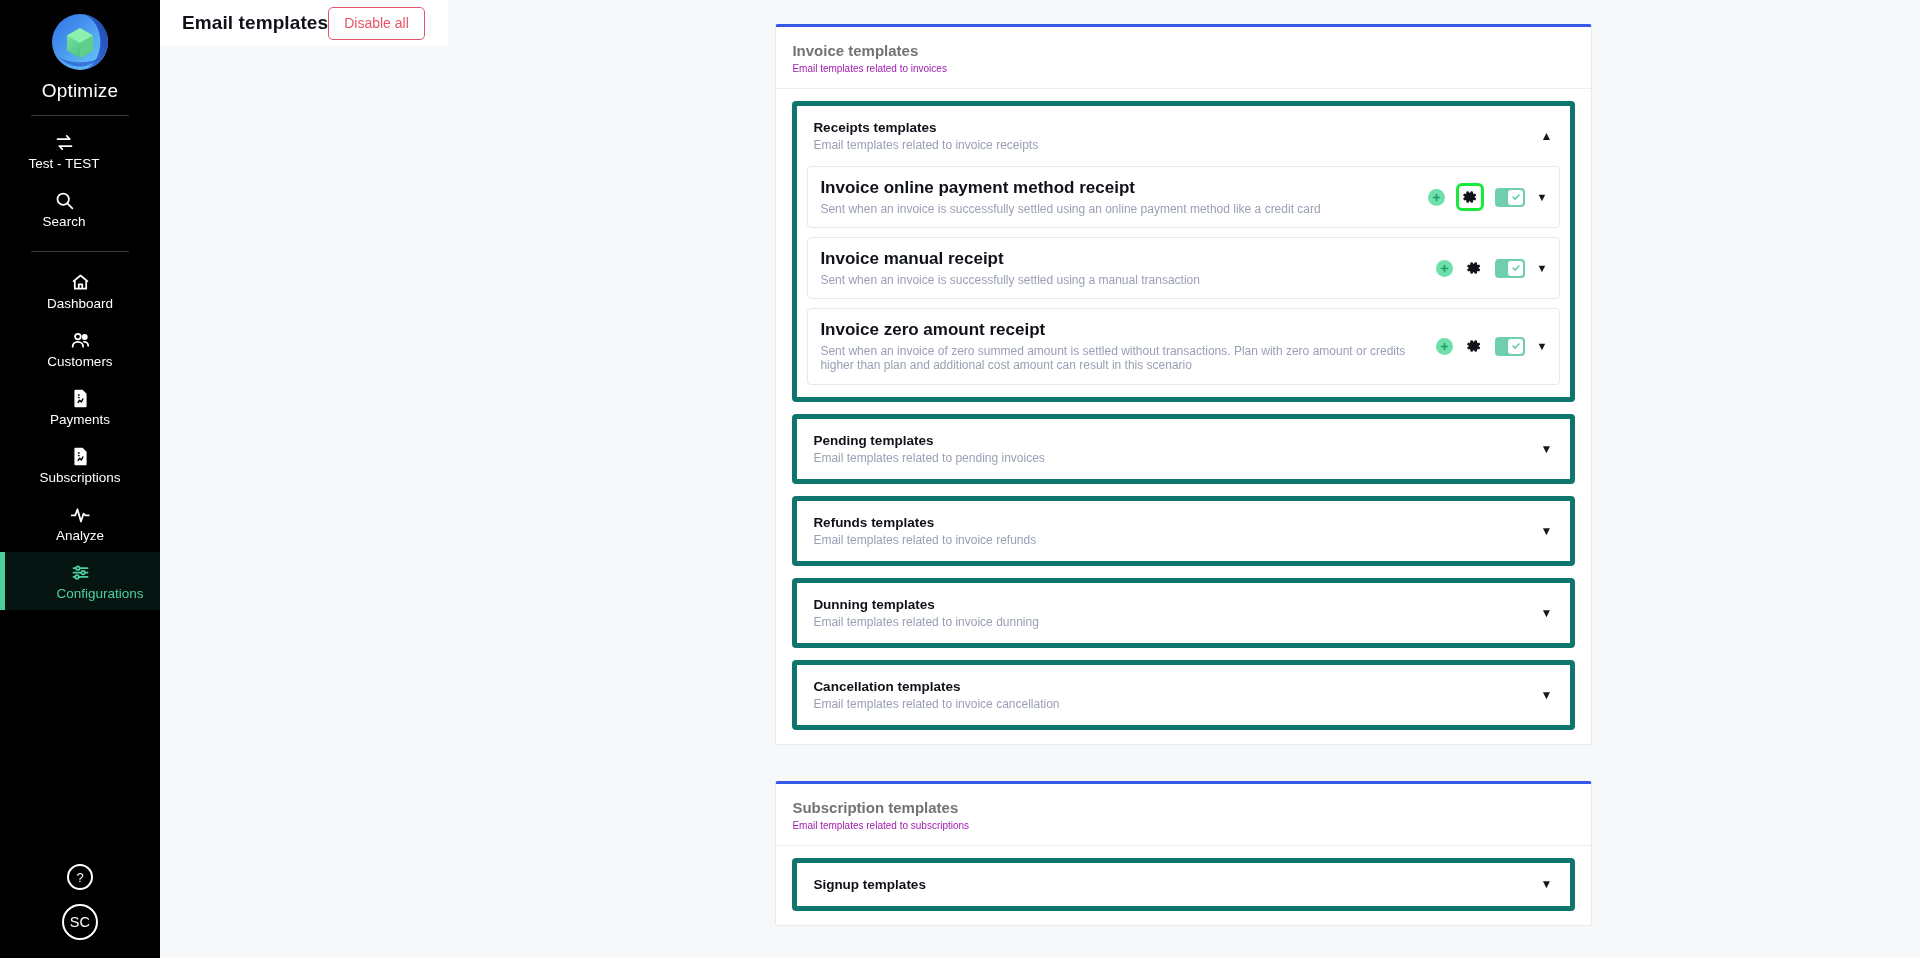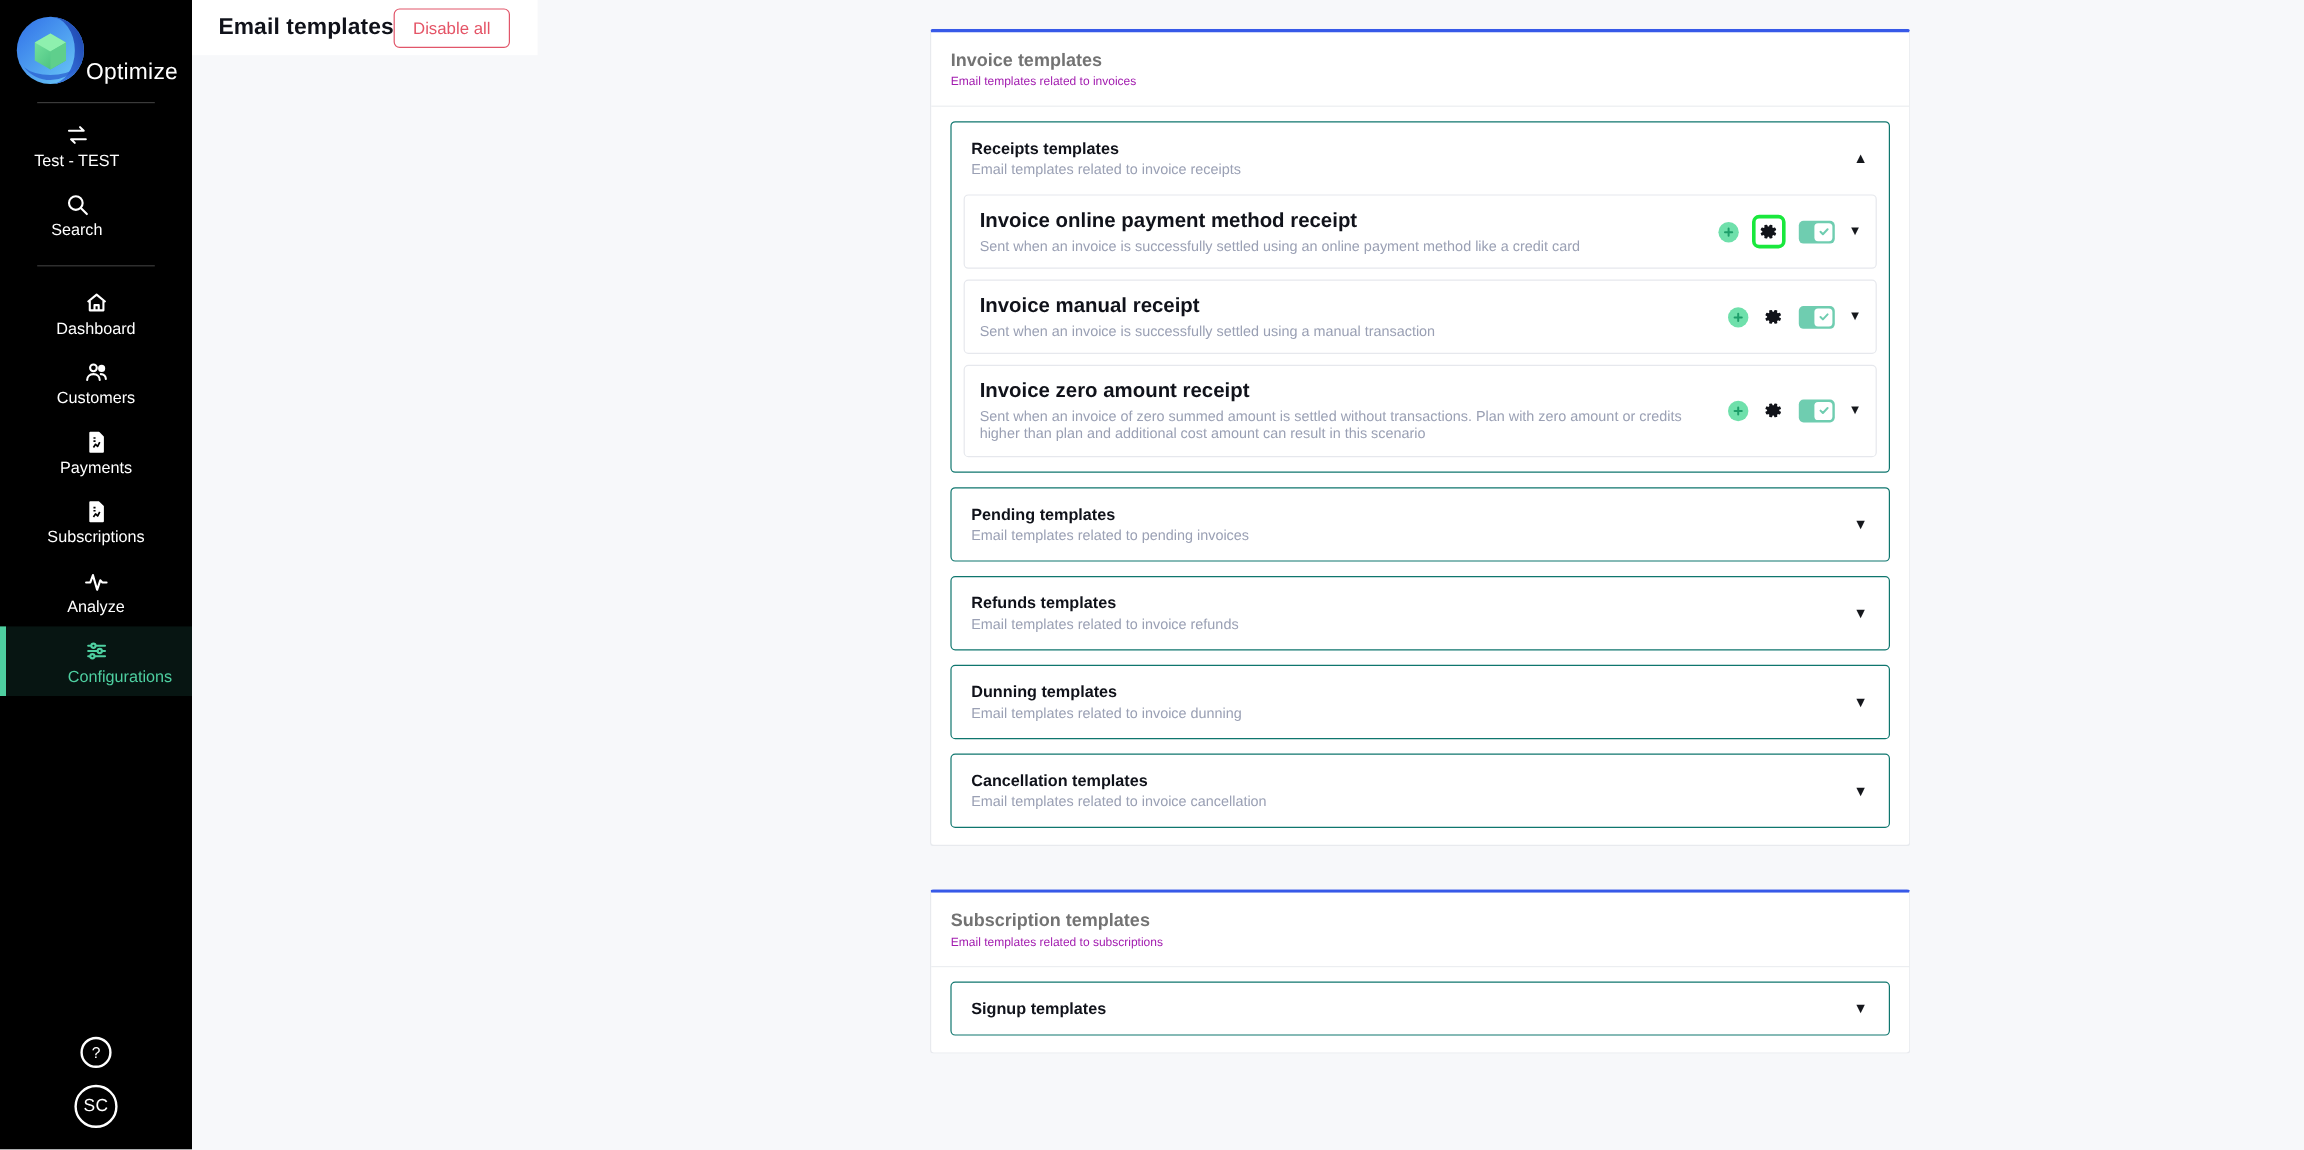--- a/index.html
+++ b/index.html
@@ -11,21 +11,21 @@
   }
   .app { display: flex; width: 1920px; height: 958px; }
 
   
   .sidebar {
     width: 160px; min-width: 160px; height: 958px;
     background: #000000;
     display: flex; flex-direction: column; align-items: center;
     position: relative;
   }
-  .logo-wrap { margin-top: 12px; display:flex; flex-direction:row; align-items:flex-end;text-decoration:underline; }
+  .logo-wrap { margin-top: 12px; display:flex; flex-direction:column; align-items:center;text-decoration:underline; }
   .logo-mark { width: 60px; height: 60px; }
   .logo-text {
     margin-top: 8px; color: #ffffff;
     font-size: 19px; font-weight: 400; letter-spacing: .2px;
   }
   .divider { width: 98px; height: 1px; background: #3a3a3a; margin: 13px 0 0 0; }
 
   .nav-item {
     width: 160px; padding: 9px 0 8px 0;
     display: flex; flex-direction: column; align-items: center; gap: 3px;
@@ -86,21 +86,21 @@
     border: 1px solid #e8eaee; border-top: 3px solid #3759e8;
     border-radius: 3px; margin-bottom: 36px;
   }
   .card-head { padding: 15px 20px 14px 16px; border-bottom: 1px solid #eceef1; }
   .card-title { font-size: 15px; font-weight: 700; color: #737373; }
   .card-sub { font-size: 10px; color: #a21caf; margin-top: 4px; }
 
   .card-body { padding: 12px 16px 14px 16px; display: flex; flex-direction: column; gap: 12px; }
 
   .section {
-    border: 1px solid #0f766e; border-radius: 4px; background: #ffffff;
+    border: 5px solid #0f766e; border-radius: 4px; background: #ffffff;
   }
   .section-head {
     display: flex; align-items: center; justify-content: space-between;
     padding: 14px 18px 14px 16px; cursor: pointer;
   }
   .section-title { font-size: 13.5px; font-weight: 700; color: #10121a; }
   .section-sub { font-size: 12px; color: #9aa0b4; margin-top: 3px; }
   .caret { font-size: 12px; color: #15171c; line-height: 1; user-select: none; }
 
   .section-body {

